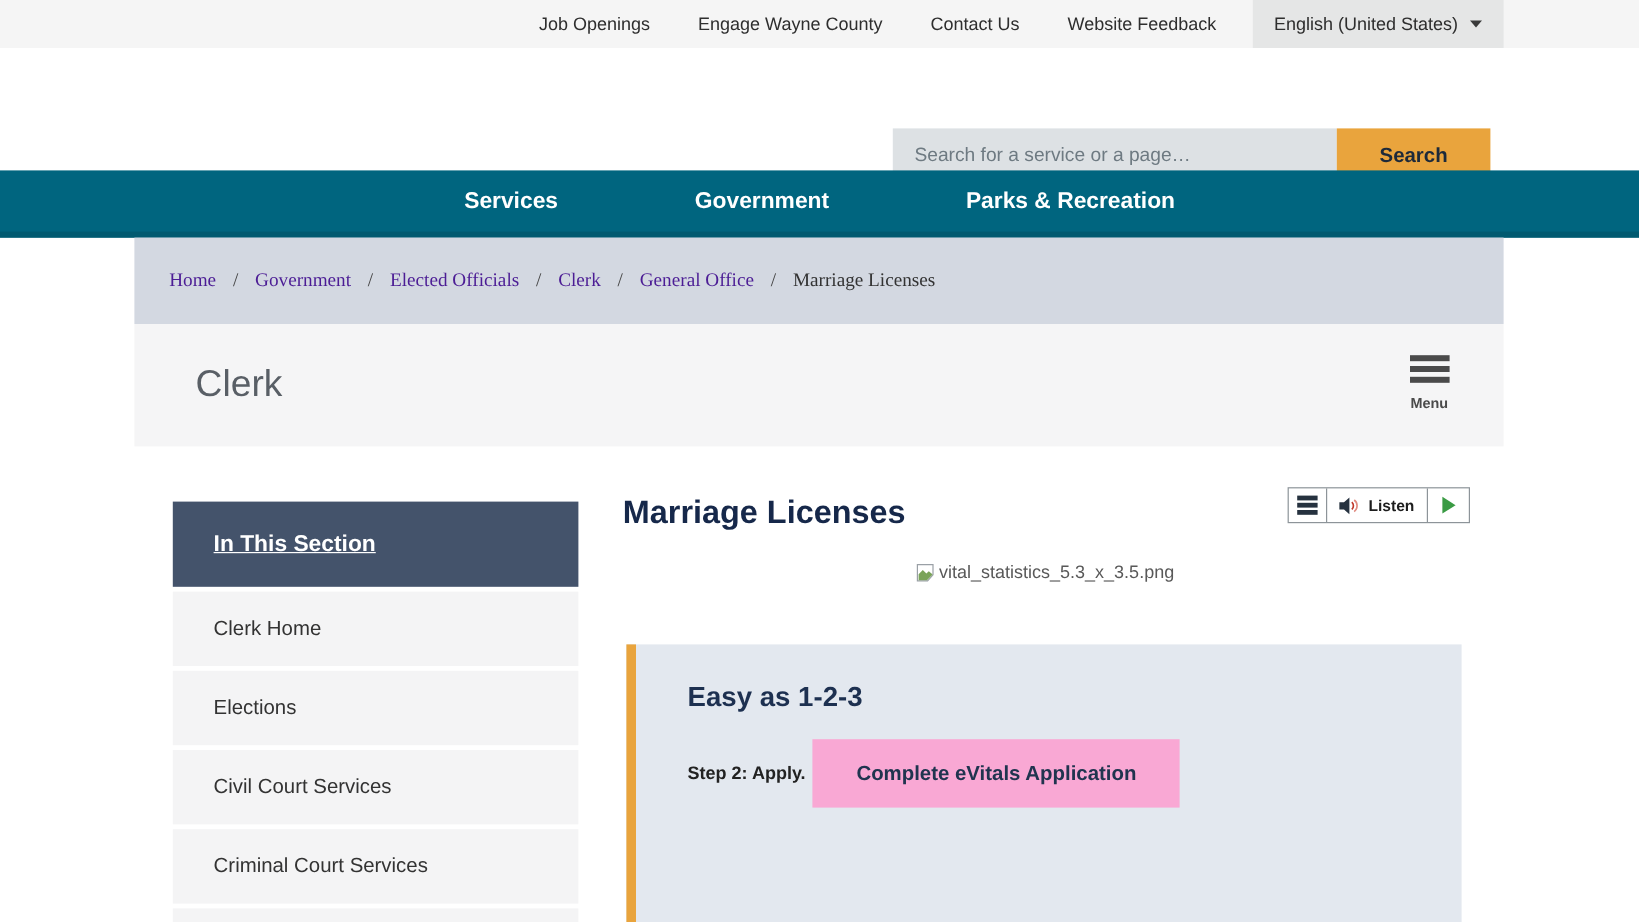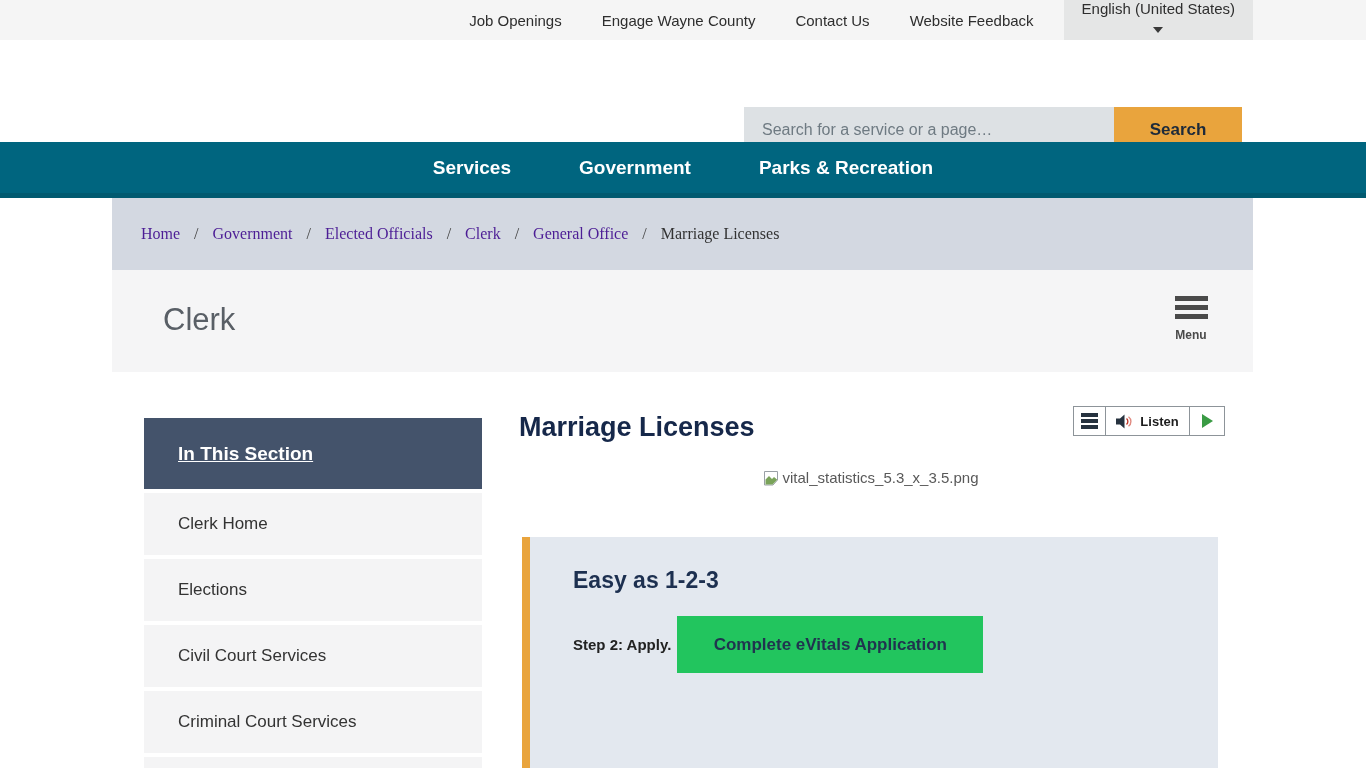--- a/index.html
+++ b/index.html
@@ -7,40 +7,40 @@
     font-family: "Liberation Sans", sans-serif; }
 
   
   .topbar { position: absolute; top: 0; left: 0; width: 1366px; height: 40px;
     background: #f5f5f5; }
   .topbar-inner { position: absolute; right: 113px; top: 0; height: 40px;
     display: flex; align-items: stretch; }
   .toplink { display: flex; align-items: center; padding: 0 20px; font-size: 15px;
     color: #2e2e2e; cursor: pointer; white-space: nowrap; }
   .lang-select { display: flex; align-items: center; gap: 10px; background: #e5e6e6;
-    padding: 0 18px; font-size: 15px; color: #2e2e2e; cursor: pointer; margin-left: 10px; flex-direction: column; }
+    padding: 0 18px; font-size: 15px; color: #2e2e2e; cursor: pointer; margin-left: 10px; }
   .chev-down { width: 0; height: 0; border-left: 5px solid transparent;
     border-right: 5px solid transparent; border-top: 6px solid #3a3a3a; }
 
   
   .header-band { position: absolute; top: 40px; left: 0; width: 1181px; height: 102px;
     background: #ffffff; }
   .search-group { position: absolute; left: 744px; top: 67px; display: flex; }
   .search-input { width: 370px; height: 46px; background: #dde1e4; border: none;
     outline: none; padding: 0 18px; font-size: 16px; color: #333;
     font-family: "Liberation Sans", sans-serif; }
   .search-input::placeholder { color: #6e7a82; }
   .search-btn { width: 128px; height: 46px; background: #e9a43d; border: none;
     font-size: 17px; font-weight: bold; color: #1d2a3a; cursor: pointer;
     font-family: "Liberation Sans", sans-serif; }
 
   
   .mainnav { position: absolute; top: 142px; left: 0; width: 1366px; height: 56px;
     background: #00657f; border-bottom: 5px solid #015a70; display: flex;
-    justify-content: center; align-items: center; gap: 68px; }
+    justify-content: center; align-items: center; gap: 114px; }
   .mainnav .navlink { color: #ffffff; font-size: 19px; font-weight: bold;
     cursor: pointer; white-space: nowrap; }
 
   
   .crumb-band { position: absolute; top: 198px; left: 112px; width: 1141px; height: 72px;
     background: #d3d8e1; display: flex; align-items: center; padding-left: 29px;
     font-family: "Liberation Serif", serif; font-size: 16px; color: #333; }
   .crumb-band a, .crumb-band .crumb-link { color: #4c1d95; font-weight: normal;
     cursor: pointer; text-decoration: none; }
   .crumb-sep { margin: 0 14px; color: #444; }
@@ -89,21 +89,21 @@
     text-align: center; font-size: 15px; color: #595959; }
   .broken-img-line .bi-icon { vertical-align: -3px; margin-right: 2px; }
 
   
   .easy-box { position: absolute; left: 522px; top: 537px; width: 696px; height: 240px;
     background: #e3e8ef; border-left: 8px solid #e9a43d; padding: 30px 0 0 43px; }
   .easy-heading { font-size: 23px; font-weight: bold; color: #1d3050; }
   .easy-step1 { margin-top: 30px; font-size: 15px; color: #333; }
   .easy-step1 .step-label, .easy-step2 .step-label { font-weight: bold; color: #222; }
   .easy-step2 { margin-top: 22px; display: flex; align-items: center; font-size: 15px; }
-  .evitals-btn { margin-left: 6px; width: 306px; height: 57px; background: #22c55e;
+  .evitals-btn { margin-left: 6px; width: 306px; height: 57px; background: #f9a8d4;
     border: none; font-size: 17px; font-weight: bold; color: #20344f; cursor: pointer;
     font-family: "Liberation Sans", sans-serif; }
 </style>
 </head>
 <body>
 
 <div class="topbar">
   <div class="topbar-inner">
     <div class="toplink">Job Openings</div>
     <div class="toplink">Engage Wayne County</div>

